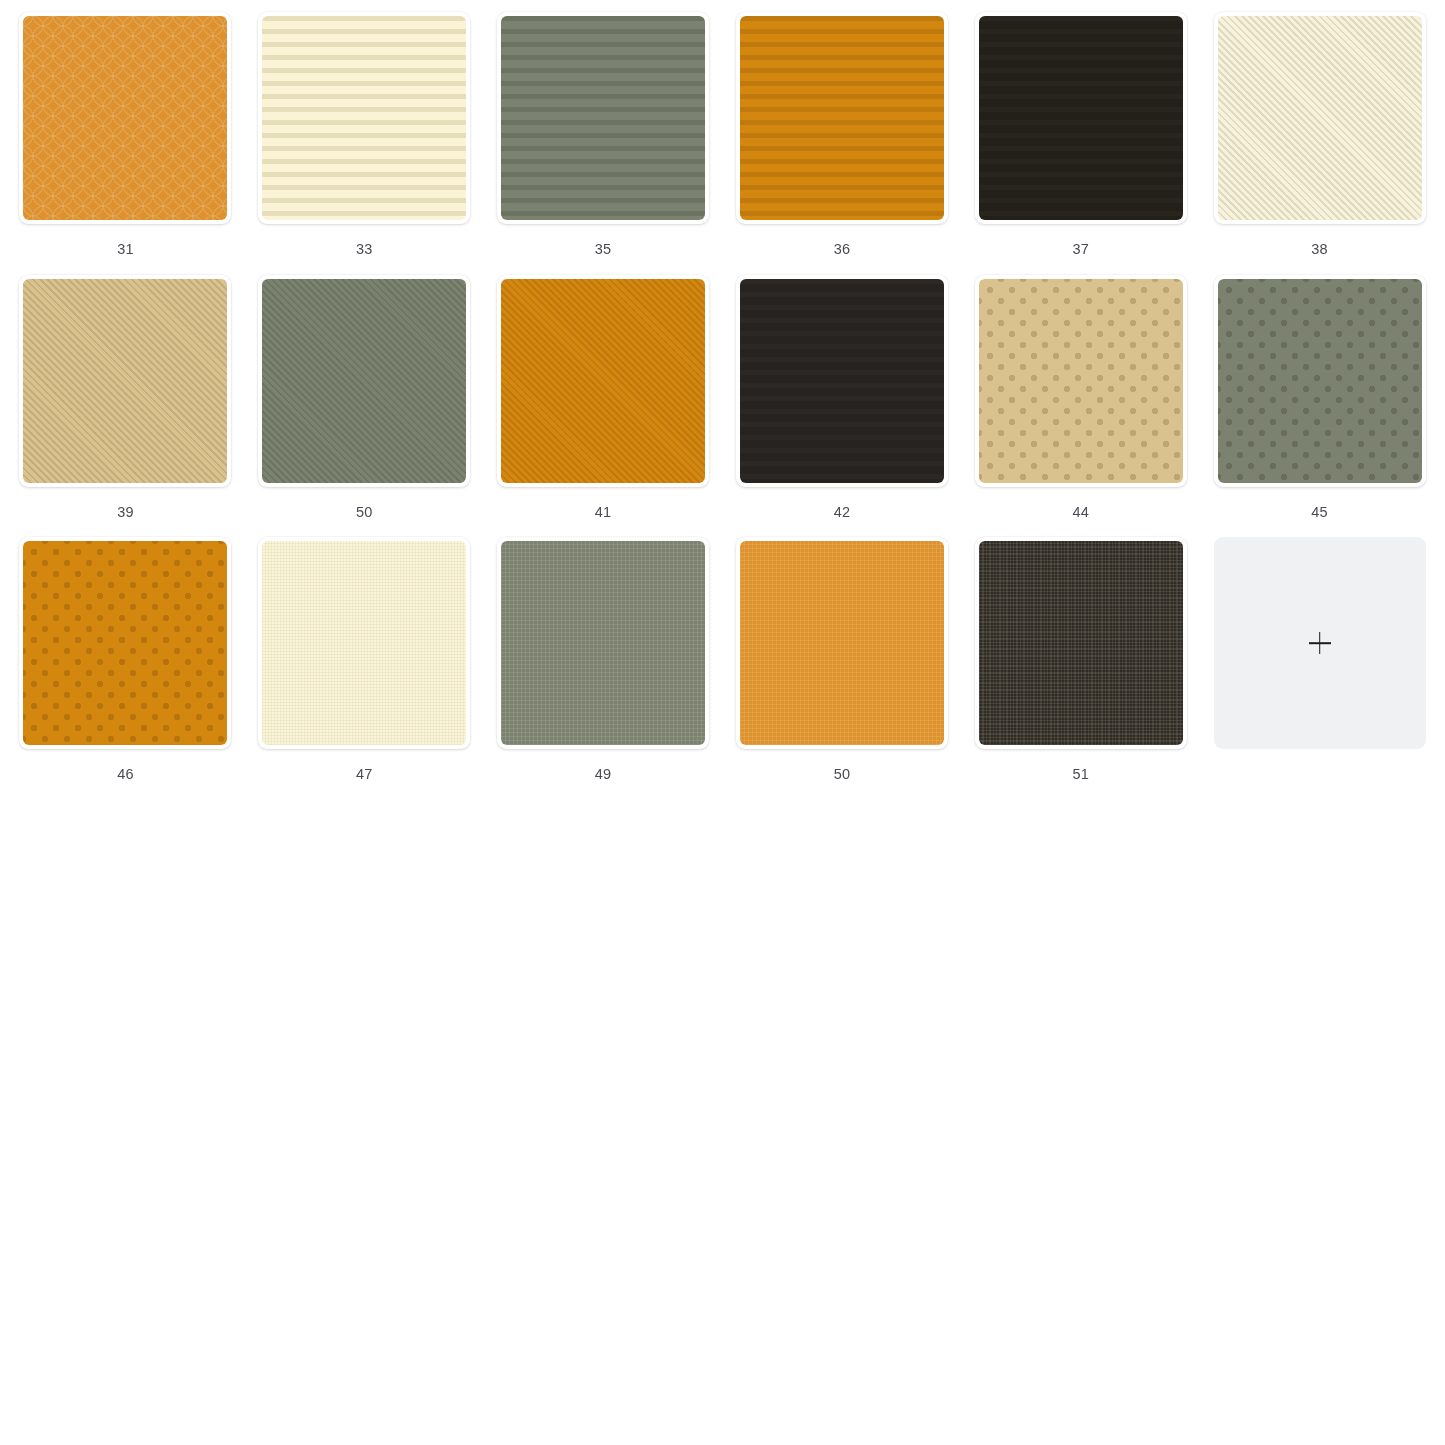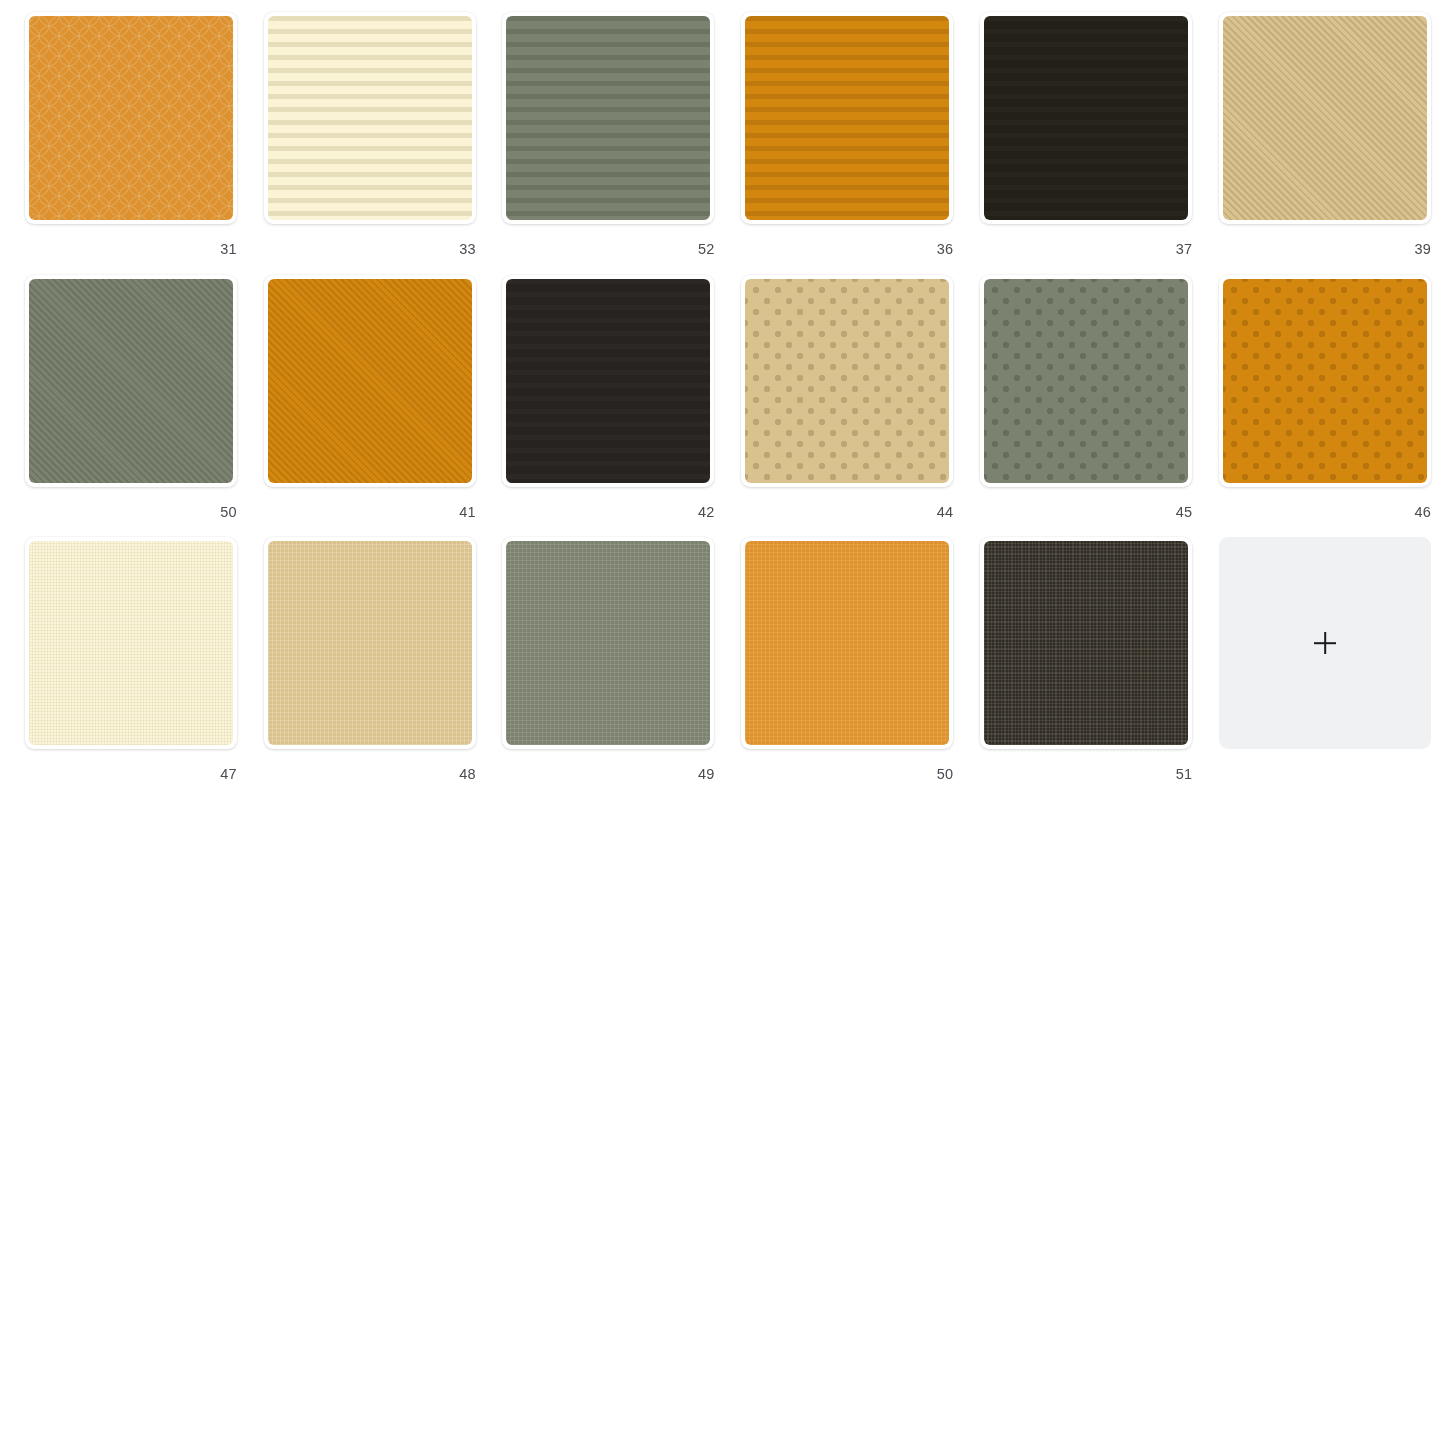--- a/index.html
+++ b/index.html
@@ -15,21 +15,21 @@
     grid-template-columns: repeat(6, 1fr);
     column-gap: 0px;
     row-gap: 0px;
     padding: 6px 6px 0 6px;
     align-content: start;
   }
 
   .cell {
     display: flex;
     flex-direction: column;
-    align-items: flex-end;
+    align-items: center;
     padding: 6px 8px 12px 8px;
   }
 
   .card {
     width: 212px;
     height: 212px;
     background: #ffffff;
     border-radius: 9px;
     padding: 4px;
     box-shadow: 0 1px 3px rgba(0,0,0,0.14), 0 0 0 0.5px rgba(0,0,0,0.04);
@@ -162,36 +162,42 @@
     <div class="cell">
       <div class="card">
         <div class="swatch p-hstripe" style="--b: #faf3d5; --i: rgba(150,135,80,0.20);"></div>
       </div>
       <div class="label">33</div>
     </div>
     <div class="cell">
       <div class="card">
         <div class="swatch p-hstripe" style="--b: #7c8270; --i: rgba(30,35,22,0.16);"></div>
       </div>
-      <div class="label">52</div>
+      <div class="label">35</div>
     </div>
     <div class="cell">
       <div class="card">
         <div class="swatch p-hstripe" style="--b: #d4870f; --i: rgba(70,40,0,0.15);"></div>
       </div>
       <div class="label">36</div>
     </div>
     <div class="cell">
       <div class="card">
         <div class="swatch p-hstripe-faint" style="--b: #231f19; --i: rgba(255,255,255,0.025);"></div>
       </div>
       <div class="label">37</div>
     </div>
     <div class="cell">
       <div class="card">
+        <div class="swatch p-diag" style="--b: #f6f2dd; --i: rgba(170,160,105,0.28);"></div>
+      </div>
+      <div class="label">38</div>
+    </div>
+    <div class="cell">
+      <div class="card">
         <div class="swatch p-diag" style="--b: #d9c28e; --i: rgba(120,100,55,0.22);"></div>
       </div>
       <div class="label">39</div>
     </div>
     <div class="cell">
       <div class="card">
         <div class="swatch p-diag" style="--b: #7c8270; --i: rgba(35,40,25,0.17);"></div>
       </div>
       <div class="label">50</div>
     </div>
@@ -223,26 +229,20 @@
       <div class="card">
         <div class="swatch p-dots" style="--b: #d4870f; --i: rgba(85,48,0,0.22);"></div>
       </div>
       <div class="label">46</div>
     </div>
     <div class="cell">
       <div class="card">
         <div class="swatch p-weave-faint" style="--b: #faf5d8; --i: rgba(190,180,130,0.16);"></div>
       </div>
       <div class="label">47</div>
-    </div>
-    <div class="cell">
-      <div class="card">
-        <div class="swatch p-weave" style="--b: #d9c28e; --i: rgba(235,225,190,0.42);"></div>
-      </div>
-      <div class="label">48</div>
     </div>
     <div class="cell">
       <div class="card">
         <div class="swatch p-weave" style="--b: #7c8270; --i: rgba(165,172,150,0.34);"></div>
       </div>
       <div class="label">49</div>
     </div>
     <div class="cell">
       <div class="card">
         <div class="swatch p-weave" style="--b: #dd922f; --i: rgba(240,180,95,0.38);"></div>

